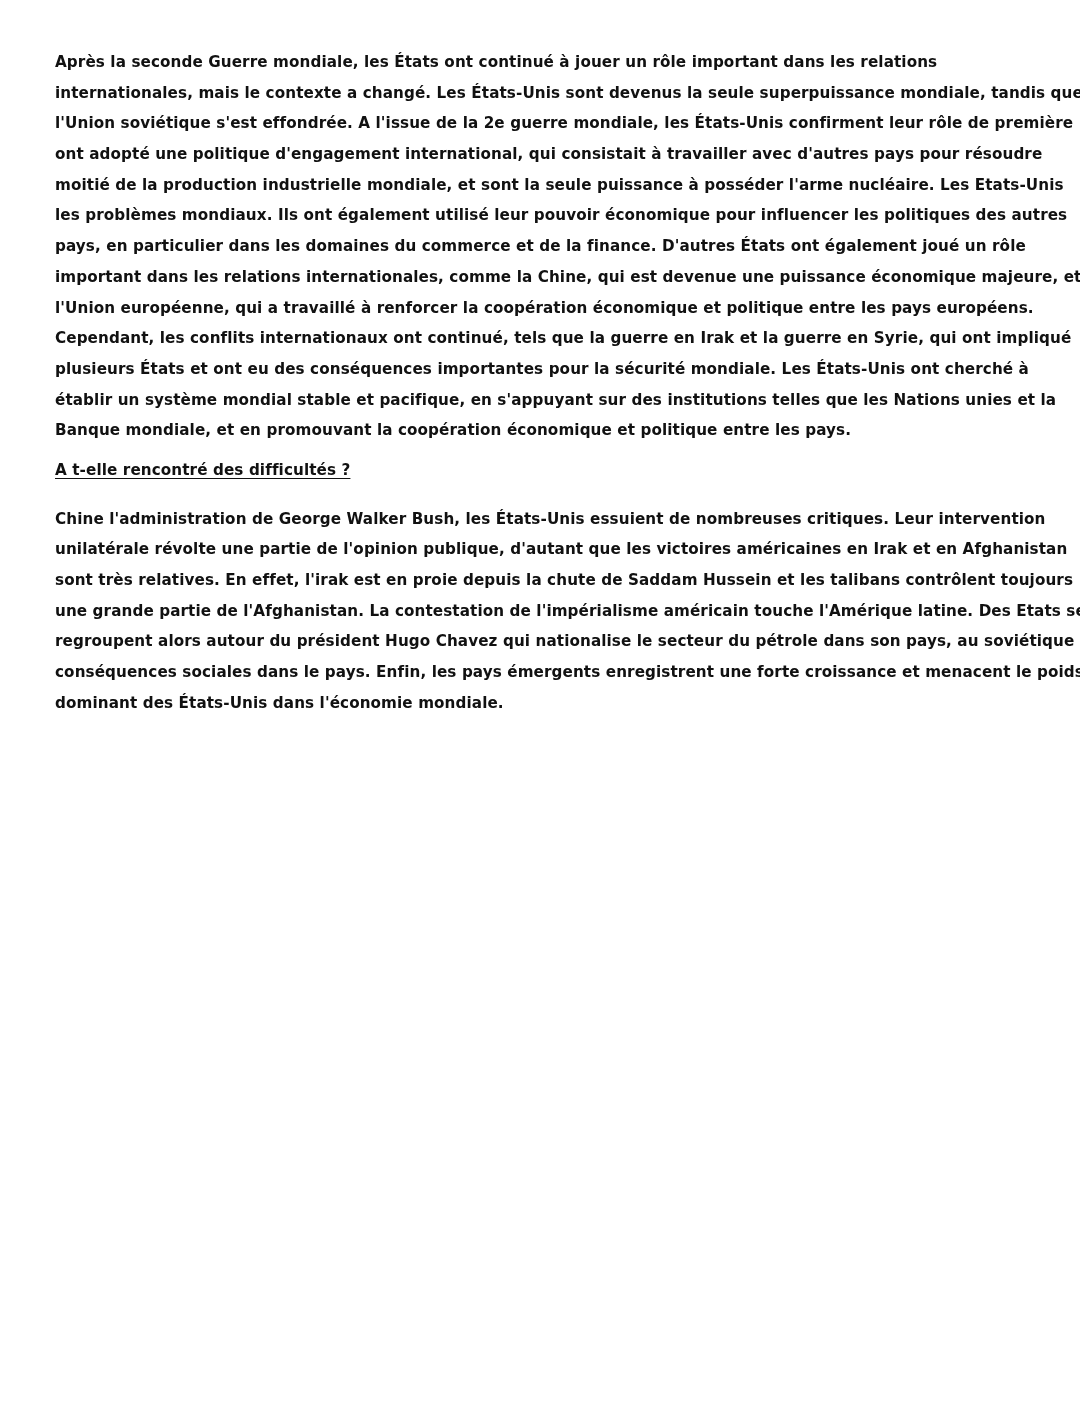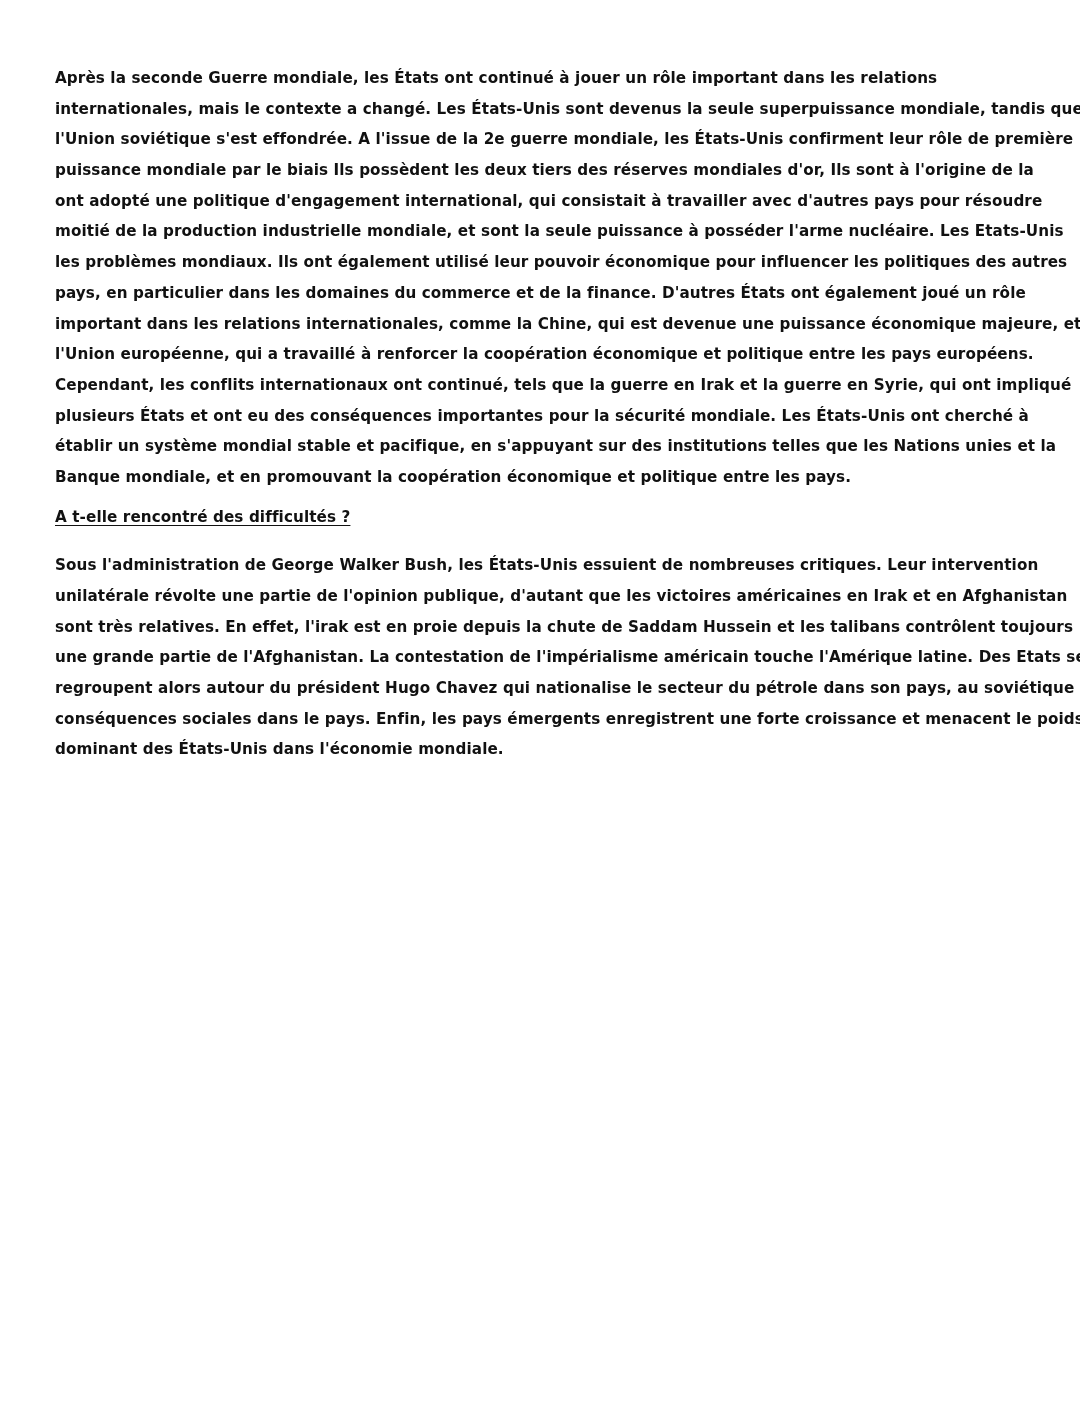--- a/index.html
+++ b/index.html
@@ -9,21 +9,21 @@
     }
     body {
       width: 1080px;
       height: 1424px;
       position: relative;
       overflow: hidden;
     }
     .page {
       position: absolute;
       left: 55px;
-      top: 63px;
+      top: 47px;
       width: 980px;
       color: #111111;
       font-family: "DejaVu Sans", sans-serif;
       font-weight: bold;
       font-size: 15.2px;
       letter-spacing: 0.1px;
     }
     .para .line {
       display: block;
       height: 30.7px;
@@ -45,37 +45,36 @@
   </style>
 </head>
 <body>
 
 <div class="page">
 
   <div class="para">
     <span class="line">Après la seconde Guerre mondiale, les États ont continué à jouer un rôle important dans les relations</span>
     <span class="line">internationales, mais le contexte a changé. Les États-Unis sont devenus la seule superpuissance mondiale, tandis que</span>
     <span class="line">l'Union soviétique s'est effondrée. A l'issue de la 2e guerre mondiale, les États-Unis confirment leur rôle de première</span>
-    <span class="line">puissance mondiale par le biais Ils possèdent les deux tiers des réserves mondiales d'or, Ils sont à l'origine de la</span>
     <span class="line">ont adopté une politique d'engagement international, qui consistait à travailler avec d'autres pays pour résoudre</span>
     <span class="line">moitié de la production industrielle mondiale, et sont la seule puissance à posséder l'arme nucléaire. Les Etats-Unis</span>
     <span class="line">les problèmes mondiaux. Ils ont également utilisé leur pouvoir économique pour influencer les politiques des autres</span>
     <span class="line">pays, en particulier dans les domaines du commerce et de la finance. D'autres États ont également joué un rôle</span>
     <span class="line">important dans les relations internationales, comme la Chine, qui est devenue une puissance économique majeure, et</span>
     <span class="line">l'Union européenne, qui a travaillé à renforcer la coopération économique et politique entre les pays européens.</span>
     <span class="line">Cependant, les conflits internationaux ont continué, tels que la guerre en Irak et la guerre en Syrie, qui ont impliqué</span>
     <span class="line">plusieurs États et ont eu des conséquences importantes pour la sécurité mondiale. Les États-Unis ont cherché à</span>
     <span class="line">établir un système mondial stable et pacifique, en s'appuyant sur des institutions telles que les Nations unies et la</span>
     <span class="line">Banque mondiale, et en promouvant la coopération économique et politique entre les pays.</span>
   </div>
 
   <span class="heading">A t-elle rencontré des difficultés ?</span>
 
   <div class="para para2">
-    <span class="line">Sous l'administration de George Walker Bush, les États-Unis essuient de nombreuses critiques. Leur intervention</span>
+    <span class="line">Chine l'administration de George Walker Bush, les États-Unis essuient de nombreuses critiques. Leur intervention</span>
     <span class="line">unilatérale révolte une partie de l'opinion publique, d'autant que les victoires américaines en Irak et en Afghanistan</span>
     <span class="line">sont très relatives. En effet, l'irak est en proie depuis la chute de Saddam Hussein et les talibans contrôlent toujours</span>
     <span class="line">une grande partie de l'Afghanistan. La contestation de l'impérialisme américain touche l'Amérique latine. Des Etats se</span>
     <span class="line">regroupent alors autour du président Hugo Chavez qui nationalise le secteur du pétrole dans son pays, au soviétique</span>
     <span class="line">conséquences sociales dans le pays. Enfin, les pays émergents enregistrent une forte croissance et menacent le poids</span>
     <span class="line">dominant des États-Unis dans l'économie mondiale.</span>
   </div>
 
 </div>
 

